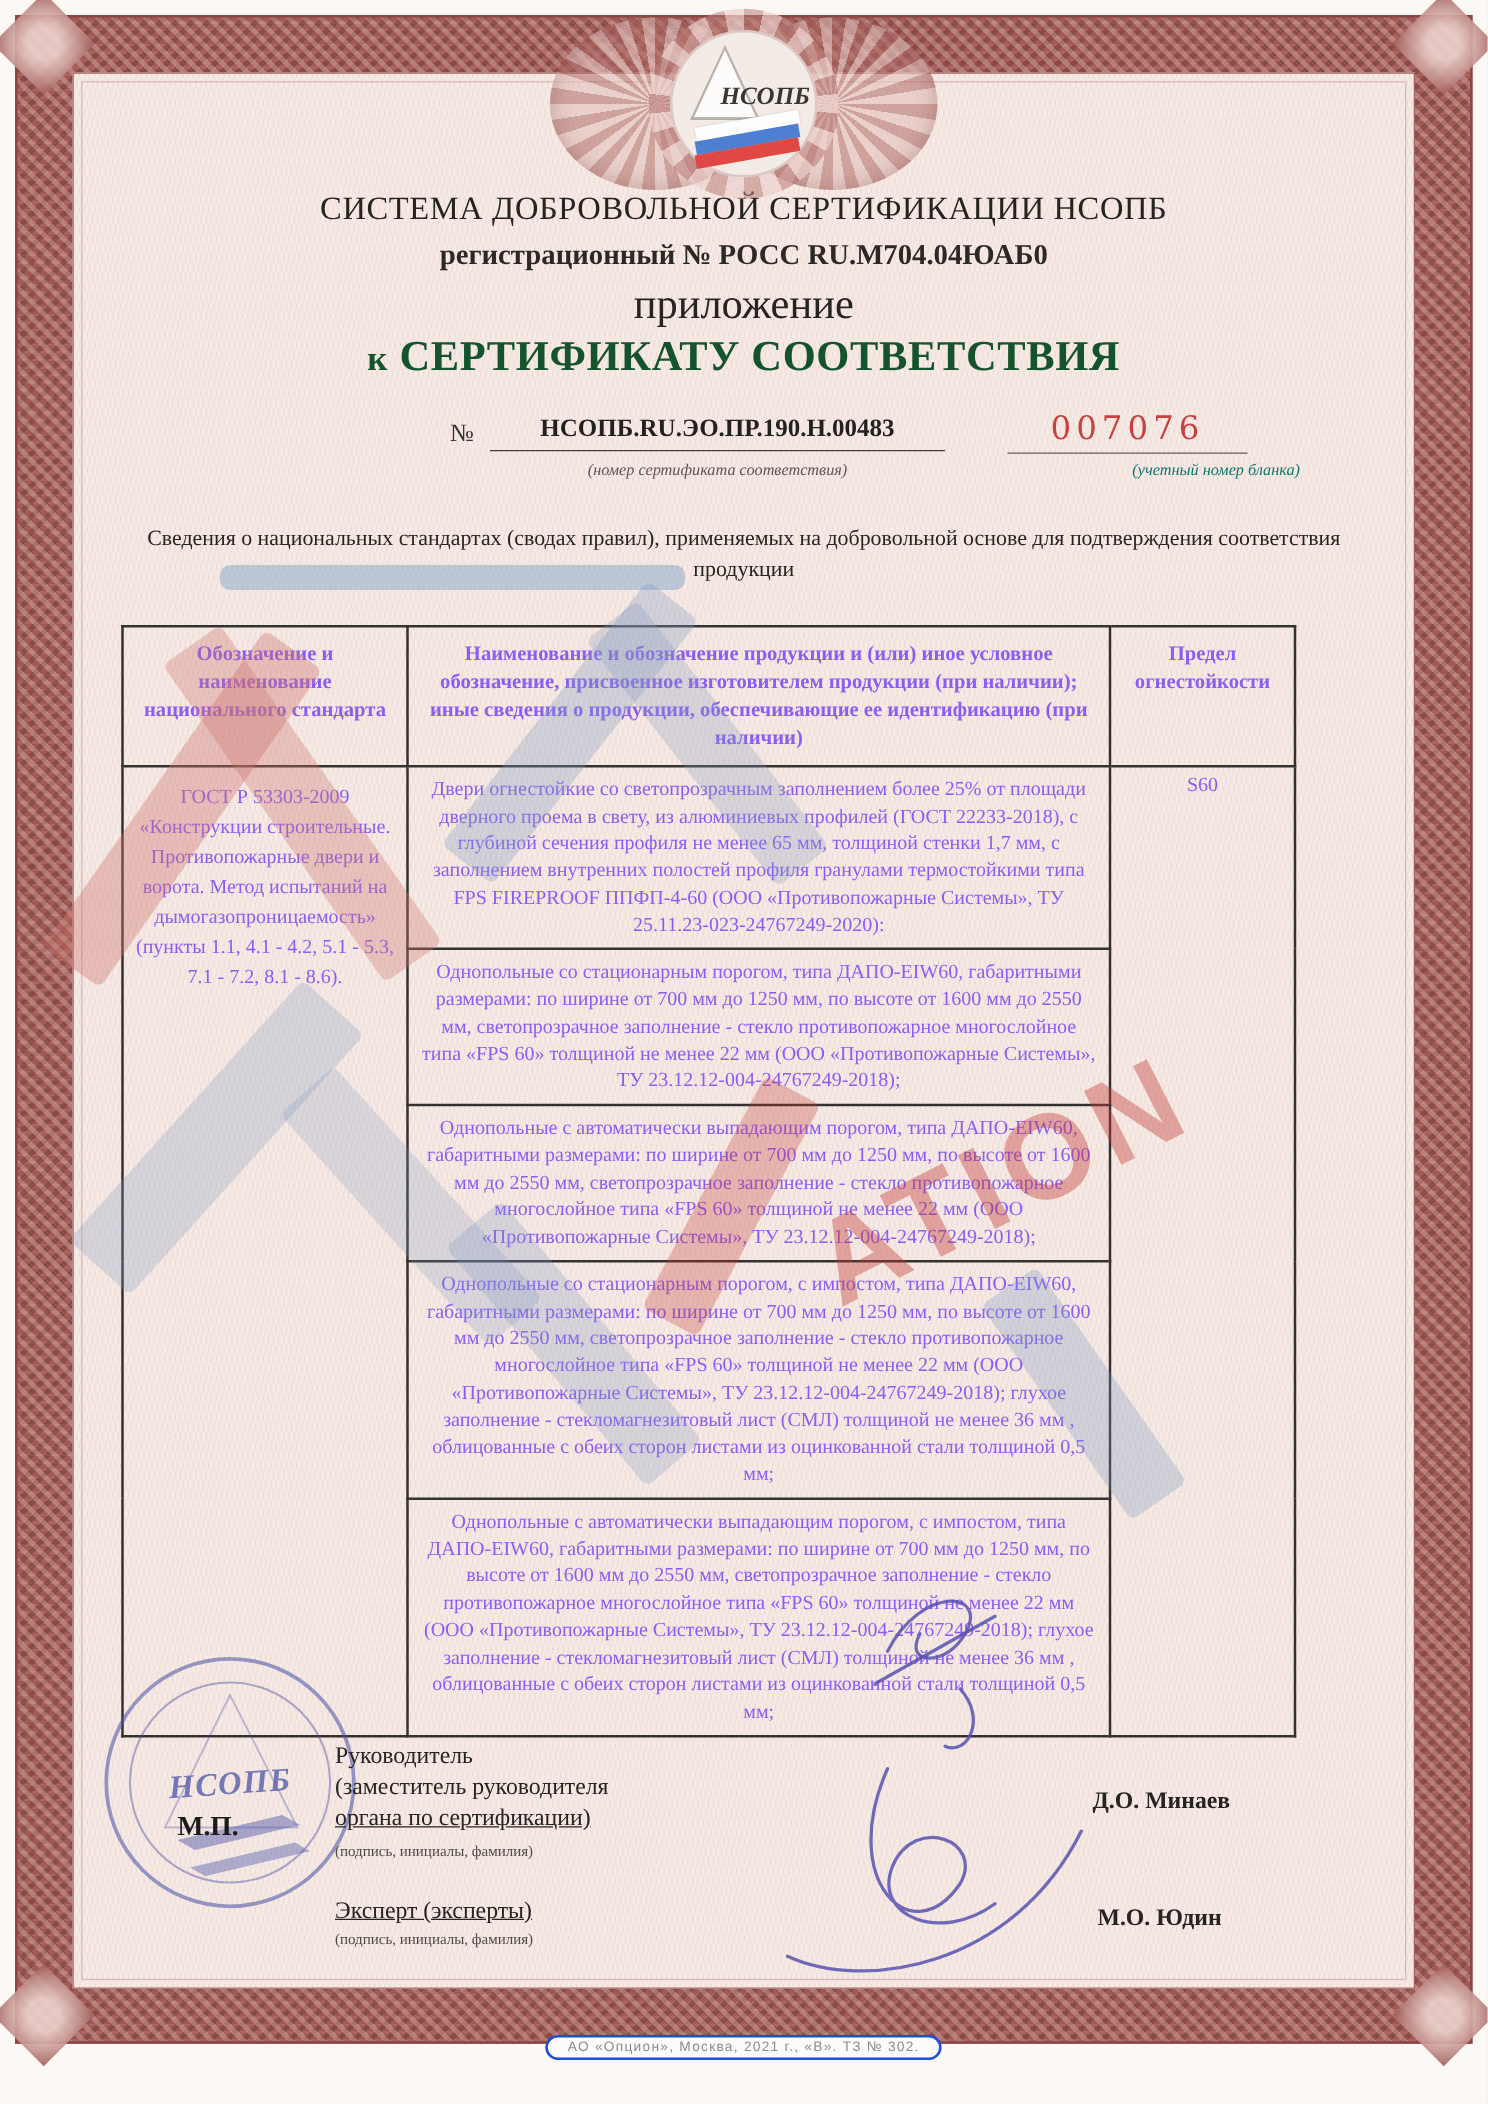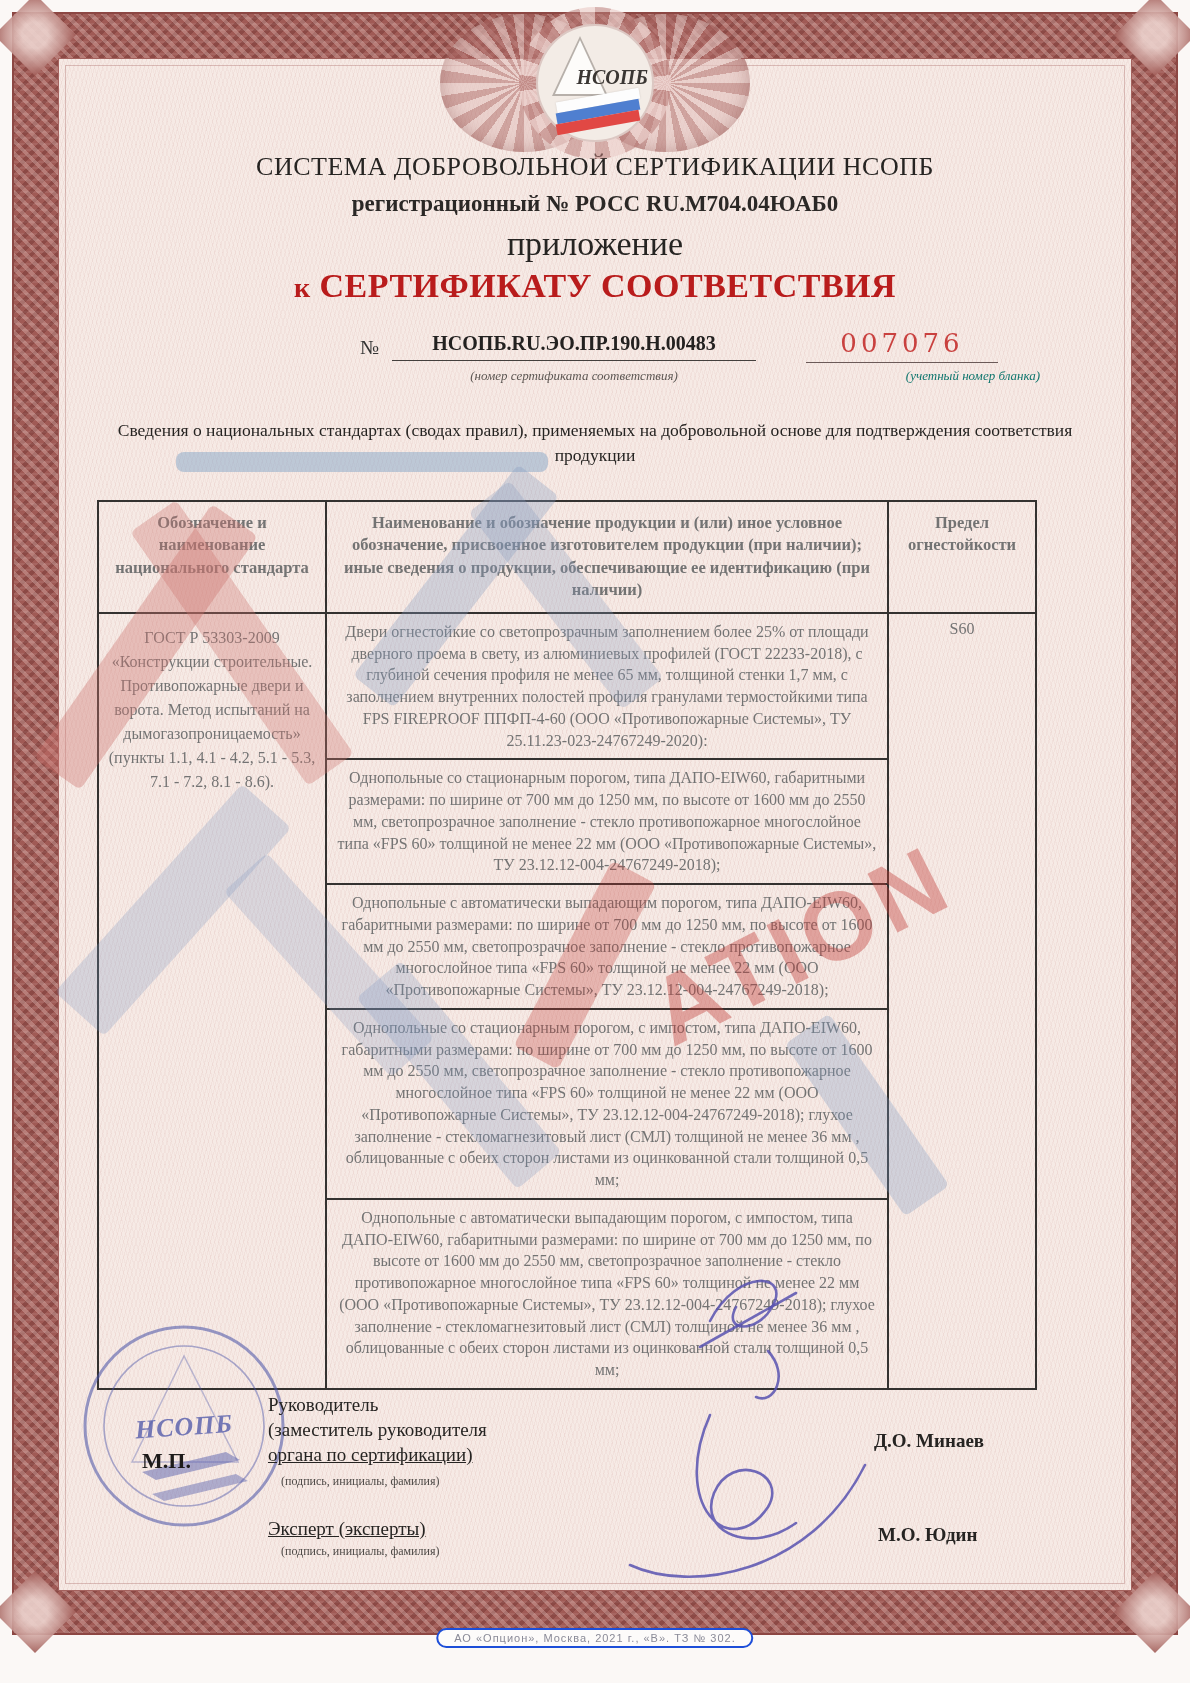--- a/index.html
+++ b/index.html
@@ -57,60 +57,60 @@
   .logo-text{position:absolute;right:6px;top:42px;font:italic 700 20px "Liberation Serif",serif;color:#3a3633;}
   .stripe{position:absolute;height:11px;width:84px;left:20px;transform:rotate(-10deg);}
   .stripe.white{bottom:36px;background:#fdfdfd;box-shadow:0 0 2px rgba(0,0,0,.15);}
   .stripe.blue{bottom:25px;background:#4f7fd0;}
   .stripe.red{bottom:14px;background:#e14844;}
   
   .headings{position:absolute;top:152px;left:0;right:0;text-align:center;z-index:4;}
   .sys-title{font-size:26px;letter-spacing:.5px;color:#262422;}
   .reg-line{font-size:23px;font-weight:700;margin-top:9px;color:#2b2826;}
   .subtitle{font-size:34px;margin-top:8px;color:#262422;}
-  .doc-title{font-size:34px;font-weight:700;margin-top:4px;letter-spacing:.5px;color:#b91c1c;}
+  .doc-title{font-size:34px;font-weight:700;margin-top:4px;letter-spacing:.5px;color:#14532d;}
   .doc-title .k{font-size:28px;font-weight:700;}
   
   .numrow{position:absolute;top:326px;left:0;right:0;height:60px;z-index:4;}
   .no-sign{position:absolute;left:360px;top:10px;font-size:20px;color:#333;}
   .cert-num{position:absolute;left:392px;width:364px;text-align:center;font-size:20px;font-weight:700;
     padding:6px 0 5px 0;border-bottom:1.5px solid #44403d;color:#232120;}
   .cert-cap{position:absolute;left:392px;top:42px;width:364px;text-align:center;
     font-style:italic;font-size:13px;color:#5d5753;}
   .blank-num{position:absolute;left:806px;width:192px;text-align:center;font-size:26px;letter-spacing:4px;
     color:#c9413f;padding:2px 0 4px 0;border-bottom:1.5px solid #6b5a58;font-family:"DejaVu Serif",serif;}
   .blank-cap{position:absolute;left:848px;top:42px;width:192px;text-align:right;
     font-style:italic;font-size:13px;color:#0f766e;}
   
   .intro{position:absolute;top:418px;left:95px;width:1000px;text-align:center;
     font-size:17.5px;line-height:1.45;color:#262422;z-index:4;}
   
   .cert-table{position:absolute;left:97px;top:500px;width:938px;border-collapse:collapse;z-index:4;
     table-layout:fixed;}
   .cert-table th,.cert-table td{border:2px solid #343230;padding:7px 9px;vertical-align:top;
-    font-size:16px;line-height:1.36;color:#737373;}
+    font-size:16px;line-height:1.36;color:#8b5cf6;}
   .cert-table th{font-weight:700;text-align:center;font-size:16.5px;padding:10px 8px;}
   .cert-table col.c-std{width:228px;}
   .cert-table col.c-prod{width:562px;}
   .cert-table col.c-fire{width:148px;}
   td.std{text-align:center;padding-top:12px;line-height:1.5;}
   td.prod{text-align:center;font-family:Liberation Serif, serif;}
   td.fire{text-align:center;padding-top:4px;}
   
   .wm{position:absolute;pointer-events:none;z-index:5;}
   .wm-bar{position:absolute;border-radius:6px;}
   .wm-text{position:absolute;left:640px;top:890px;transform:rotate(-27deg);
     font-family:"Liberation Sans",sans-serif;font-weight:700;font-size:96px;letter-spacing:6px;
     color:rgba(192,58,52,.40);z-index:5;pointer-events:none;}
   .blue-smear{position:absolute;left:176px;top:452px;width:372px;height:20px;border-radius:8px;
     background:rgba(142,172,203,.55);z-index:3;}
   
   .sig-label{position:absolute;font-size:19px;line-height:1.32;color:#262422;z-index:6;}
   .sig-label .ul{text-decoration:underline;}
-  .sig-cap{position:absolute;font-size:12px;color:#4e4a47;z-index:6;margin-left:13px;}
+  .sig-cap{position:absolute;font-size:12px;color:#4e4a47;z-index:6;}
   .sig-name{position:absolute;font-size:19px;font-weight:700;color:#262422;z-index:6;}
   .mp-label{position:absolute;left:142px;top:1448px;font-size:22px;font-weight:700;color:#1d1b1a;z-index:7;}
   .stamp{position:absolute;left:80px;top:1322px;width:208px;height:208px;z-index:6;opacity:.9;}
   .stamp-text{position:absolute;left:50%;top:50%;transform:translate(-50%,-46%) rotate(-4deg);
     font:italic 700 26px "Liberation Serif",serif;color:rgba(67,78,165,.8);letter-spacing:1px;}
   .sig-svg{position:absolute;left:560px;top:1255px;z-index:6;}
   
   .footer-pill{position:absolute;left:50%;top:1628px;transform:translateX(-50%);
     border:2px solid #1d4ed8;border-radius:10px;background:#fdfbfa;padding:2px 16px;
     font-size:11px;color:#8a8a97;letter-spacing:1px;z-index:8;white-space:nowrap;

